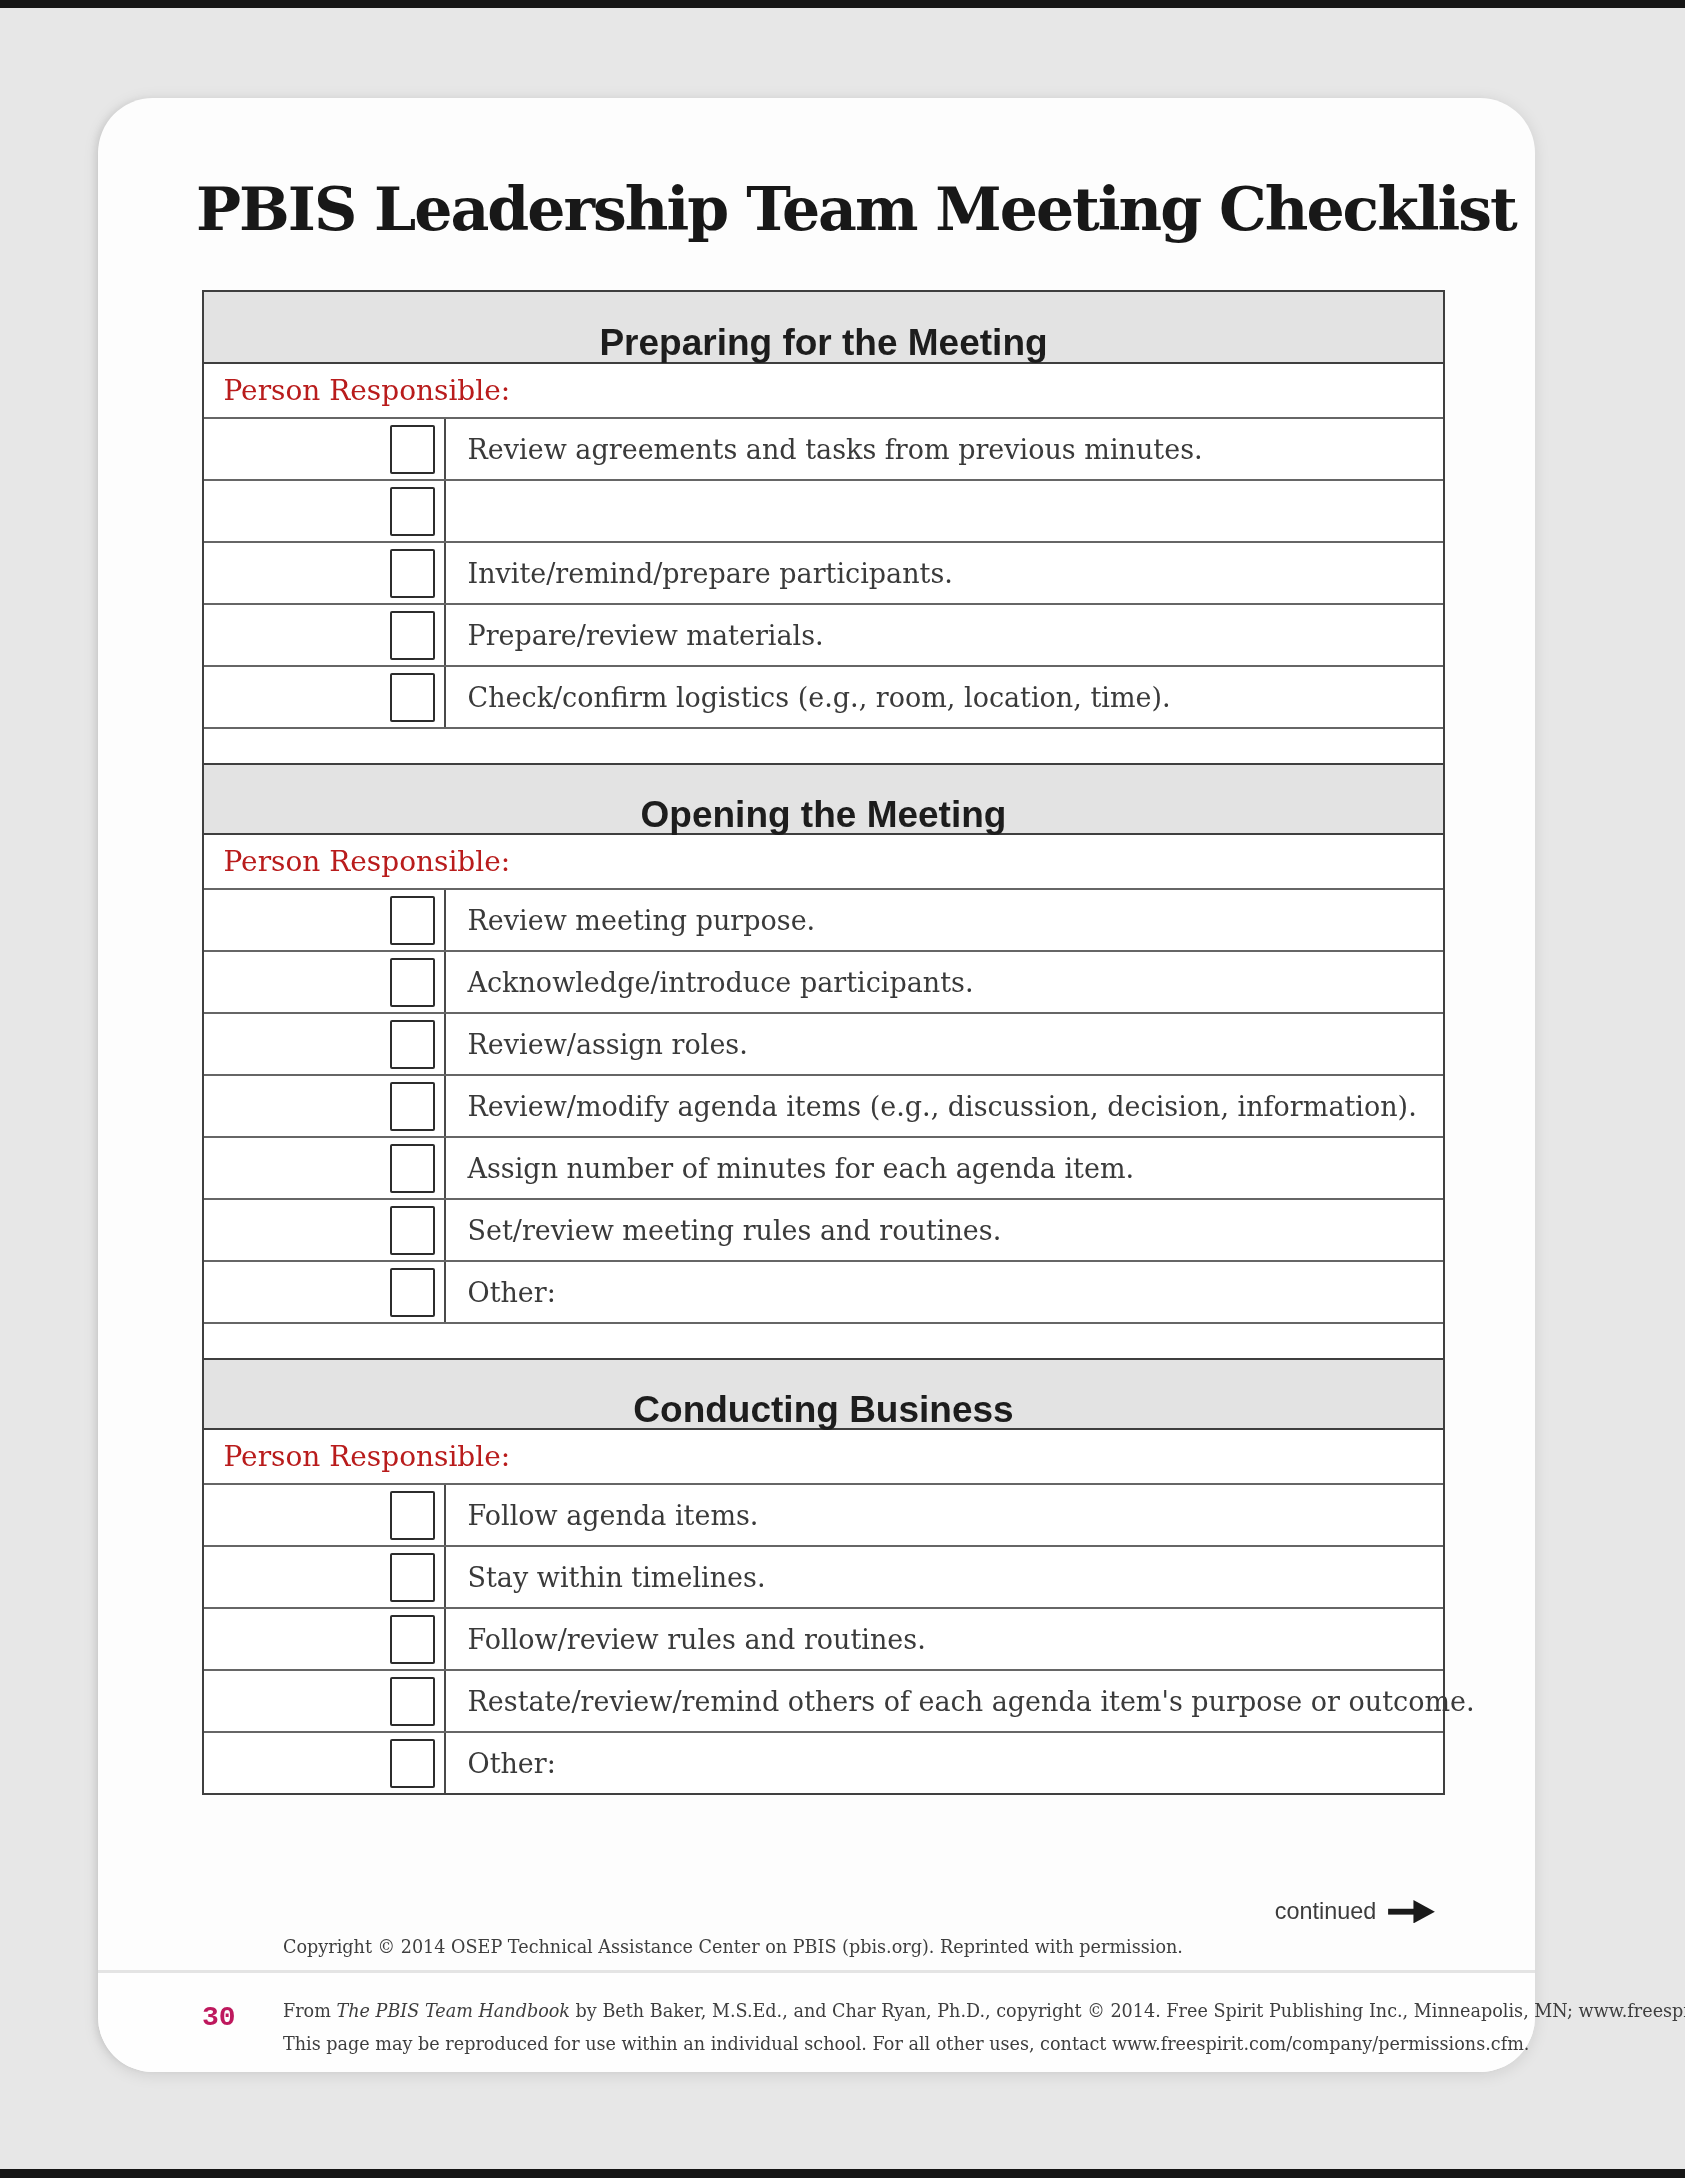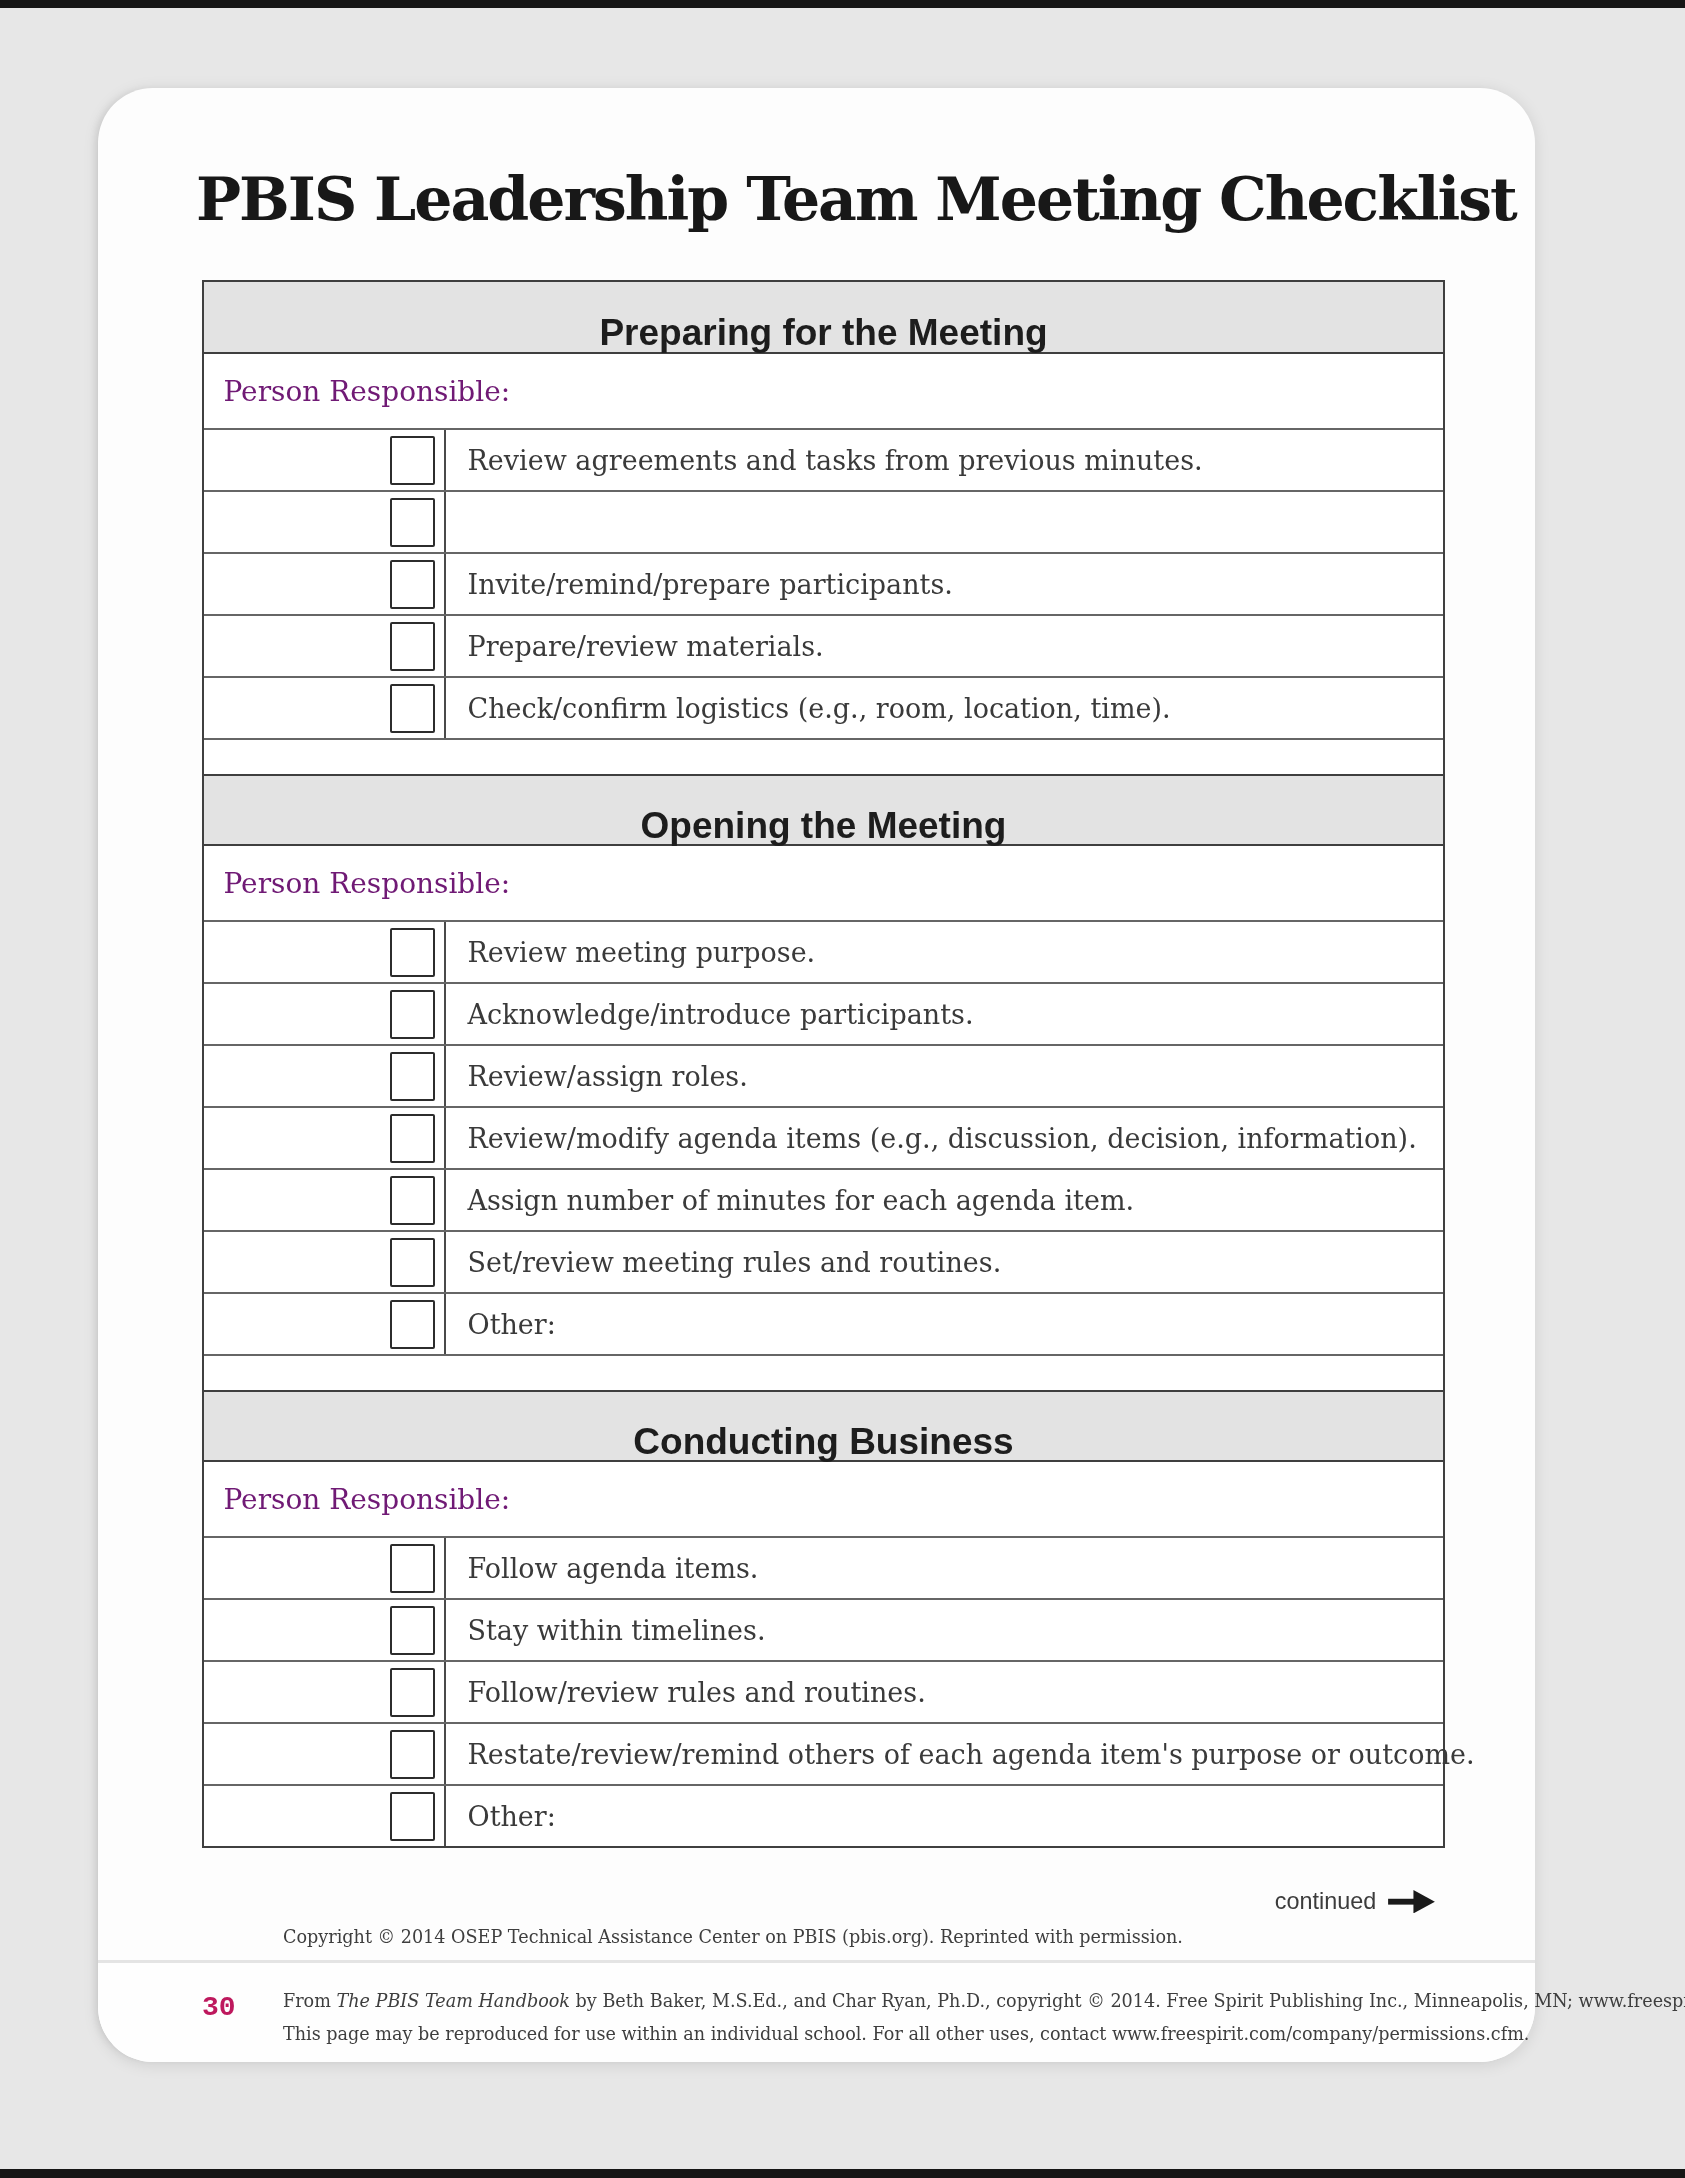--- a/index.html
+++ b/index.html
@@ -6,21 +6,21 @@
   body{
     width:1685px;height:2179px;position:relative;overflow:hidden;
     background:#e7e7e7;
     font-family:"DejaVu Serif", serif;
   }
   .edge-strip{position:absolute;left:0;right:0;background:#161616;}
   .edge-strip.top{top:0;height:7.8px;}
   .edge-strip.bottom{bottom:0;height:9.8px;}
 
   .page-card{
-    position:absolute;left:98px;top:88px;width:1437px;height:1974px;
+    position:absolute;left:98px;top:98px;width:1437px;height:1974px;
     background:#fdfdfd;border-radius:55px;
     box-shadow:0 2.9px 15.6px rgba(0,0,0,.10), -5.9px 0 9.8px -5.9px rgba(0,0,0,.12);
   }
 
   .doc-title{
     position:absolute;left:98px;top:76px;margin:0;
     font-family:"DejaVu Serif", serif;font-weight:bold;
     font-size:60px;letter-spacing:-2px;color:#181818;white-space:nowrap;
   }
 
@@ -34,22 +34,22 @@
     height:72px;background:#e3e3e3;
     border-top:2.9px solid #3f3f3f;border-bottom:2.9px solid #3f3f3f;
     display:flex;align-items:center;justify-content:center;
   }
   .row.header:first-child{border-top:none;}
   .row.header span{
     font-family:"Liberation Sans", sans-serif;font-weight:bold;
     font-size:37px;color:#1d1d1d;margin-top:32px;
   }
   .row.person{
-    height:74px;display:flex;align-items:center;padding-left:19.5px;
-    font-size:28px;color:#701a75;
+    height:53px;display:flex;align-items:center;padding-left:19.5px;
+    font-size:28px;color:#b91c1c;
   }
   .row.item{
     height:62px;display:flex;border-top:2.9px solid #666;
   }
   .cbcell{
     width:242px;flex:0 0 242px;border-right:2.9px solid #4a4a4a;
     display:flex;align-items:center;justify-content:flex-end;
     padding-right:8.8px;
   }
   .checkbox{

